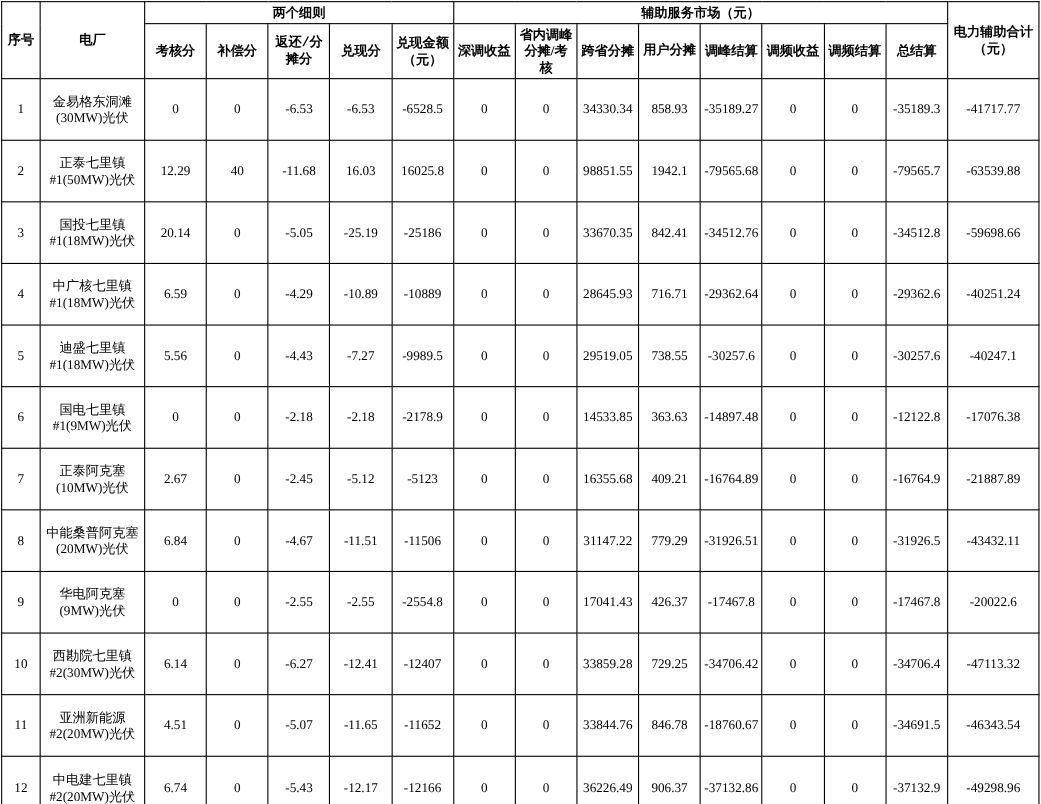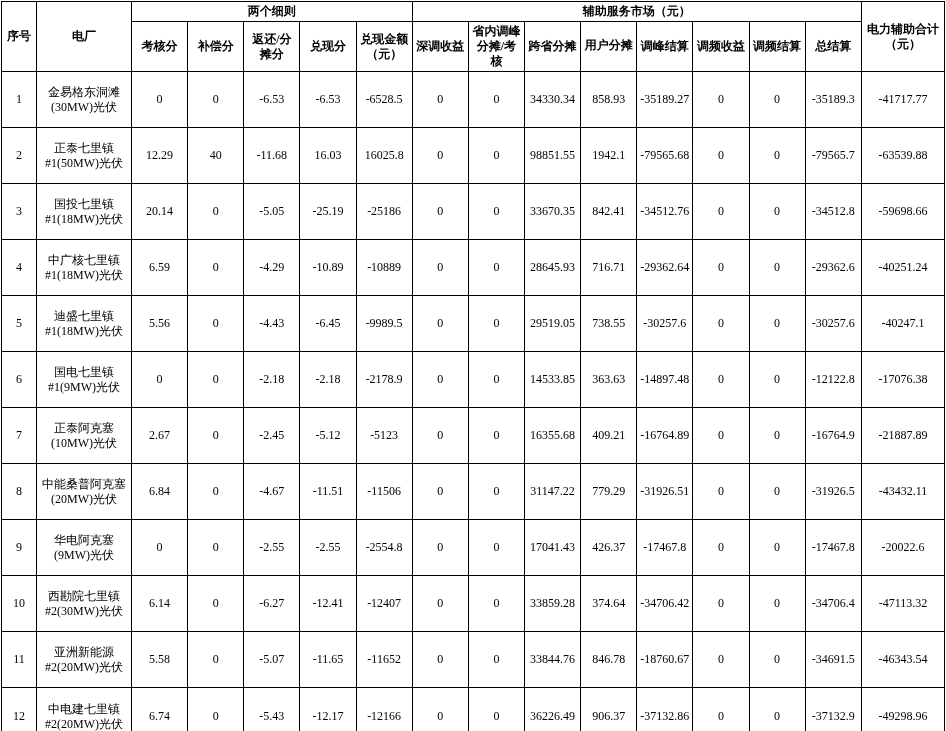--- a/index.html
+++ b/index.html
@@ -41,21 +41,21 @@
   .hdr-sub {
     font-size: 12px;
   }
   .hdr-idx {
     font-size: 13px;
   }
   .col-idx { width: 28px; }
   .col-plant { width: 88px; }
   .col-n1 { width: 58px; }
   .col-n2 { width: 54px; }
-  .col-n3 { width: 56px; }
+  .col-n3 { width: 56px; font-family: Liberation Mono, monospace; }
   .col-n4 { width: 56px; }
   .col-n5 { width: 60px; }
   .col-n6 { width: 42px; }
   .col-n7 { width: 50px; }
   .col-n8 { width: 66px; }
   .col-n9 { width: 66px; font-family: Liberation Mono, monospace; }
   .col-n10 { width: 72px; }
   .col-n11 { width: 40px; }
   .col-n12 { width: 40px; }
   .col-n13 { width: 70px; }
@@ -177,21 +177,21 @@
       <td class="num">0</td>
       <td class="num">-29362.6</td>
       <td class="num">-40251.24</td>
     </tr>
     <tr>
       <td class="col-idx">5</td>
       <td class="plant col-plant">迪盛七里镇#1(18MW)光伏</td>
       <td class="num">5.56</td>
       <td class="num">0</td>
       <td class="num">-4.43</td>
-      <td class="num">-6.45</td>
+      <td class="num">-7.27</td>
       <td class="num">-9989.5</td>
       <td class="num">0</td>
       <td class="num">0</td>
       <td class="num">29519.05</td>
       <td class="num">738.55</td>
       <td class="num">-30257.6</td>
       <td class="num">0</td>
       <td class="num">0</td>
       <td class="num">-30257.6</td>
       <td class="num">-40247.1</td>
@@ -272,31 +272,31 @@
       <td class="col-idx">10</td>
       <td class="plant col-plant">西勘院七里镇#2(30MW)光伏</td>
       <td class="num">6.14</td>
       <td class="num">0</td>
       <td class="num">-6.27</td>
       <td class="num">-12.41</td>
       <td class="num">-12407</td>
       <td class="num">0</td>
       <td class="num">0</td>
       <td class="num">33859.28</td>
-      <td class="num">374.64</td>
+      <td class="num">729.25</td>
       <td class="num">-34706.42</td>
       <td class="num">0</td>
       <td class="num">0</td>
       <td class="num">-34706.4</td>
       <td class="num">-47113.32</td>
     </tr>
     <tr>
       <td class="col-idx">11</td>
       <td class="plant col-plant">亚洲新能源#2(20MW)光伏</td>
-      <td class="num">5.58</td>
+      <td class="num">4.51</td>
       <td class="num">0</td>
       <td class="num">-5.07</td>
       <td class="num">-11.65</td>
       <td class="num">-11652</td>
       <td class="num">0</td>
       <td class="num">0</td>
       <td class="num">33844.76</td>
       <td class="num">846.78</td>
       <td class="num">-18760.67</td>
       <td class="num">0</td>

